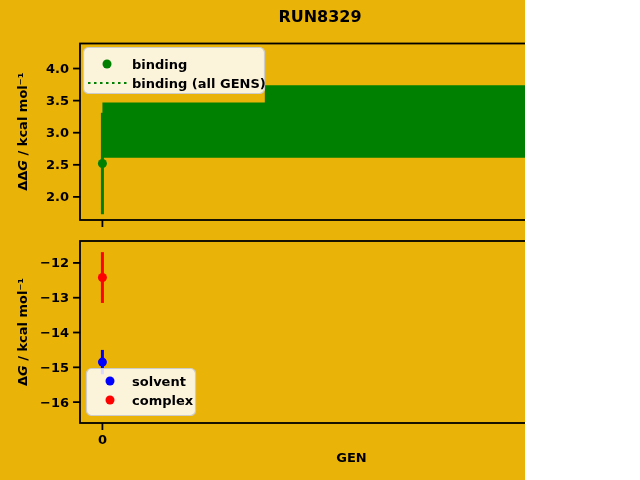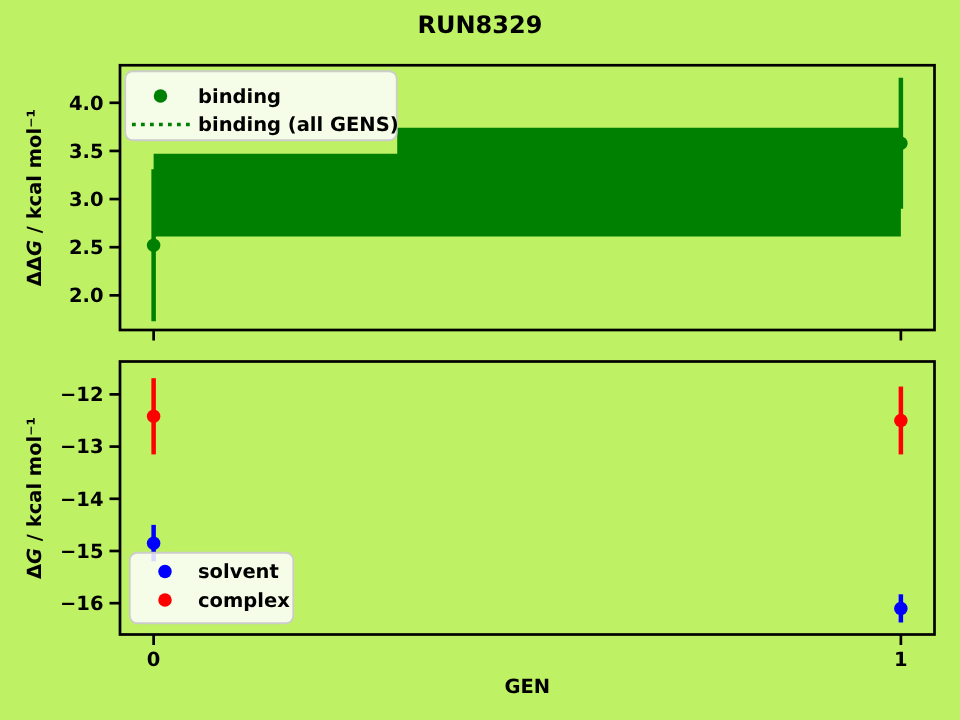--- a/index.html
+++ b/index.html
@@ -1,16 +1,16 @@
 <!DOCTYPE html>
 <html><head>
 <meta charset="utf-8">
 <style>
   html,body{margin:0;padding:0;background:#ffffff;}
-  .fig{position:relative;width:640px;height:480px;background:#bef264;overflow:hidden;}
+  .fig{position:relative;width:525px;height:480px;background:#eab308;overflow:hidden;}
   svg{display:block;}
   text{font-family:"DejaVu Sans","Liberation Sans",sans-serif;fill:#000;}
   .tick{font-size:13px;font-weight:bold;}
   .title{font-size:16px;font-weight:bold;}
   .legtext{font-size:13px;font-weight:bold;}
 </style>
 </head>
 <body>
 
 <div class="fig">

